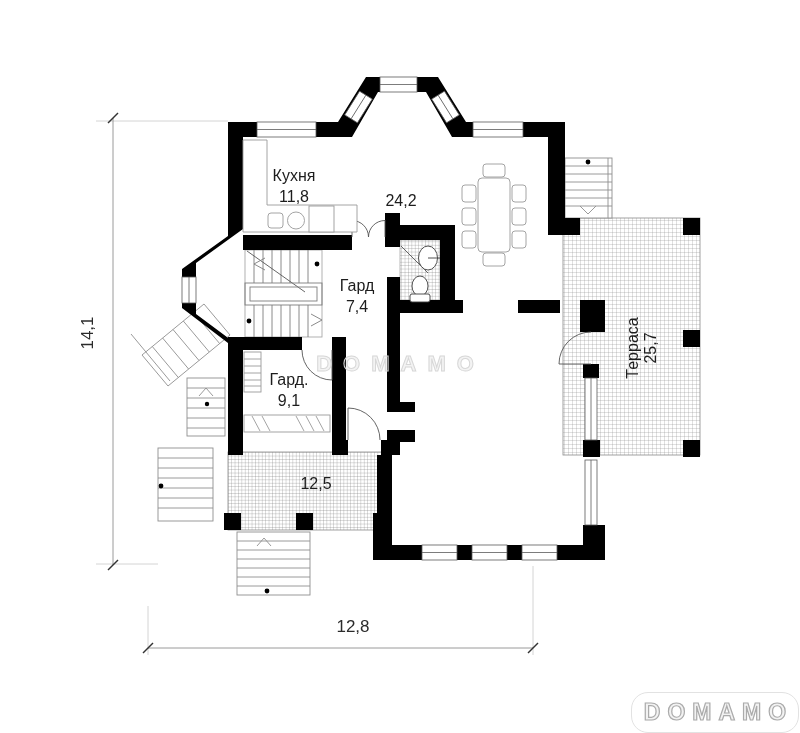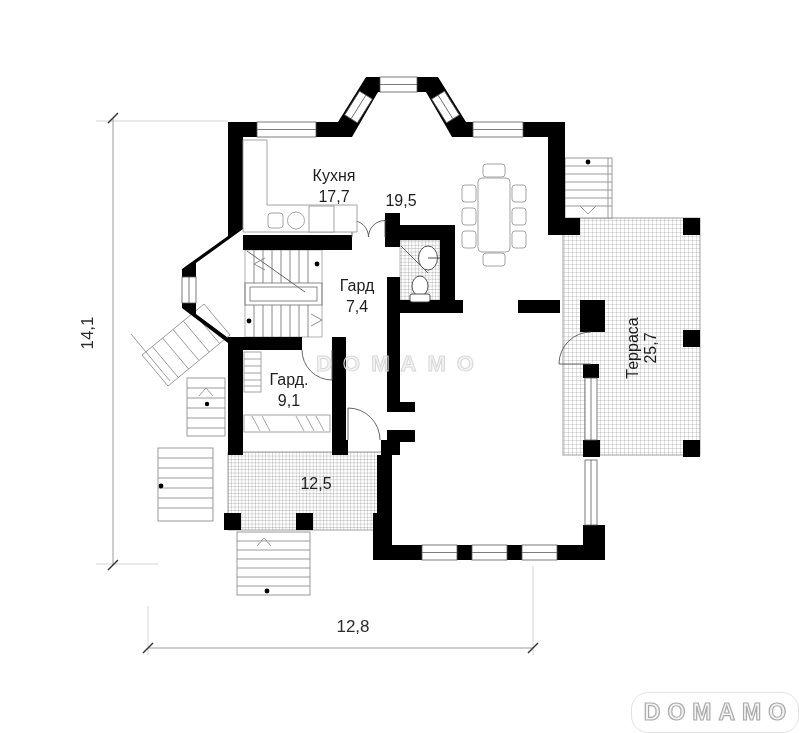--- a/index.html
+++ b/index.html
@@ -271,27 +271,27 @@
     <line x1="533" y1="566" x2="533" y2="655" stroke="#c9c9c9" stroke-width="0.8"></line>
     <line x1="113" y1="118" x2="113" y2="565" stroke="#8f8f8f" stroke-width="0.9"></line>
     <line x1="108" y1="123" x2="118" y2="113" stroke="#333" stroke-width="1.4"></line>
     <line x1="108" y1="570" x2="118" y2="560" stroke="#333" stroke-width="1.4"></line>
     <line x1="148" y1="648" x2="533" y2="648" stroke="#8f8f8f" stroke-width="0.9"></line>
     <line x1="143" y1="653" x2="153" y2="643" stroke="#333" stroke-width="1.4"></line>
     <line x1="528" y1="653" x2="538" y2="643" stroke="#333" stroke-width="1.4"></line>
   </g>
 </svg>
 
-  <div class="room-label" style="left:294px;top:186px;margin-left:40px;">
+  <div class="room-label" style="left:294px;top:186px;">
     <div>Кухня</div>
-    <div class="area">17,7</div>
+    <div class="area">11,8</div>
   </div>
 
   <div class="room-label single" style="left:401px;top:201px;">
-    <div>19,5</div>
+    <div>24,2</div>
   </div>
 
 
   <div class="room-label" style="left:357px;top:296px;">
     <div>Гард</div>
     <div class="area">7,4</div>
   </div>
 
   <div class="room-label" style="left:289px;top:390px;">
     <div>Гард.</div>

